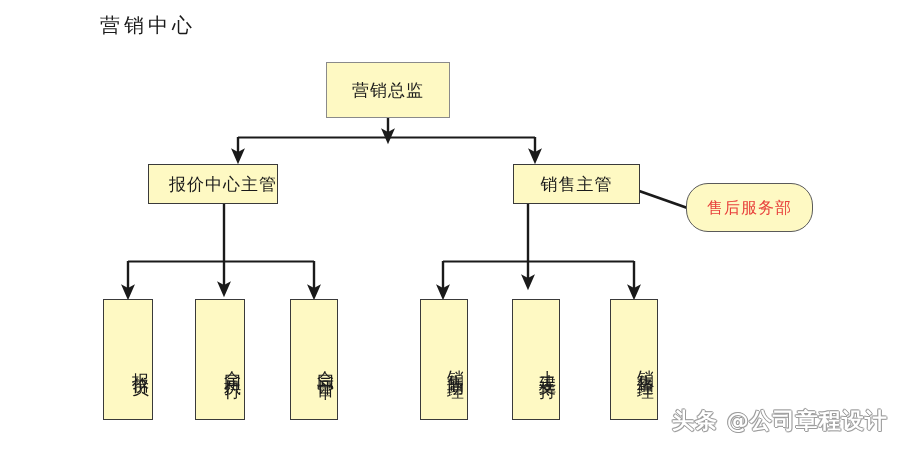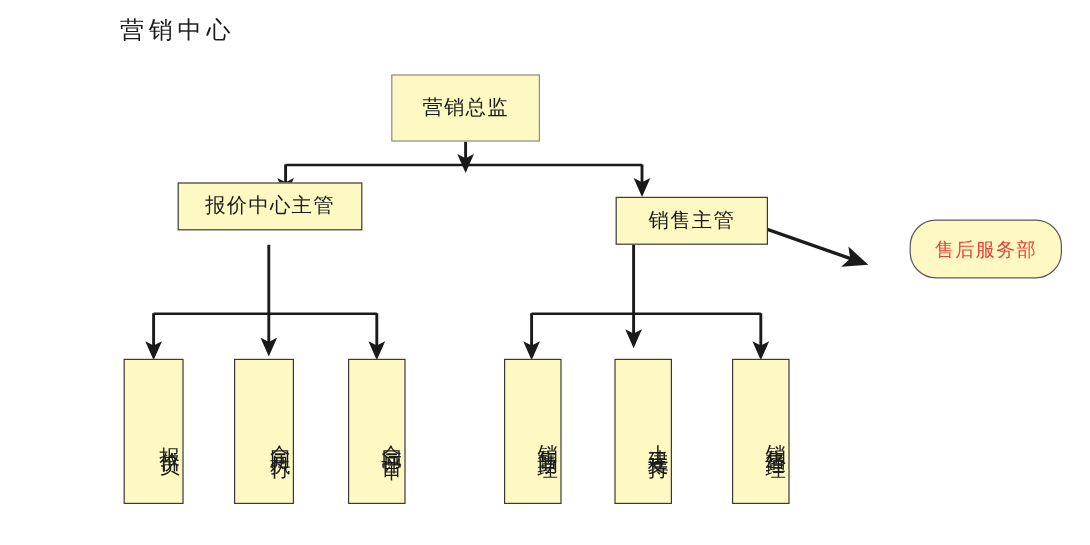--- a/index.html
+++ b/index.html
@@ -51,27 +51,27 @@
     letter-spacing: 4px;
     padding-top: 10px;
     align-items: flex-start;
   }
   #node-director {
     left: 326px; top: 62px; width: 124px; height: 56px;
     border-color: #8a8a8a;
     border-width: 1.4px;
   }
   #node-quote-supervisor {
-    left: 148px; top: 152px; width: 154px; height: 40px;
+    left: 148px; top: 164px; width: 130px; height: 40px; justify-content: flex-end;
   }
   #node-sales-supervisor {
     left: 465px; top: 164px; width: 127px; height: 40px; margin-left: 48px;
   }
   #node-aftersales {
-    left: 758px; top: 183px; width: 127px; height: 49px;
+    left: 686px; top: 183px; width: 127px; height: 49px;
     color: #e8413c;
     font-size: 16px;
     border-color: #5a5a5a;
     border-radius: 22px;
   }
   #node-quoter      { left: 103px; top: 299px; width: 50px; height: 121px; }
   #node-contract-exec { left: 195px; top: 299px; width: 50px; height: 121px; }
   #node-contract-review { left: 290px; top: 299px; width: 48px; height: 121px; }
   #node-sales-assistant { left: 420px; top: 299px; width: 48px; height: 121px; }
   #node-civil-support   { left: 512px; top: 299px; width: 48px; height: 121px; }
@@ -174,14 +174,15 @@
   </div>
 
   <div class="node vertical" id="node-civil-support">
     <span>土建支持</span>
   </div>
 
   <div class="node vertical" id="node-sales-manager">
     <span>销售经理</span>
   </div>
 
+  <div id="watermark">头条 @公司章程设计</div>
 
 </div>
 
 </body></html>

